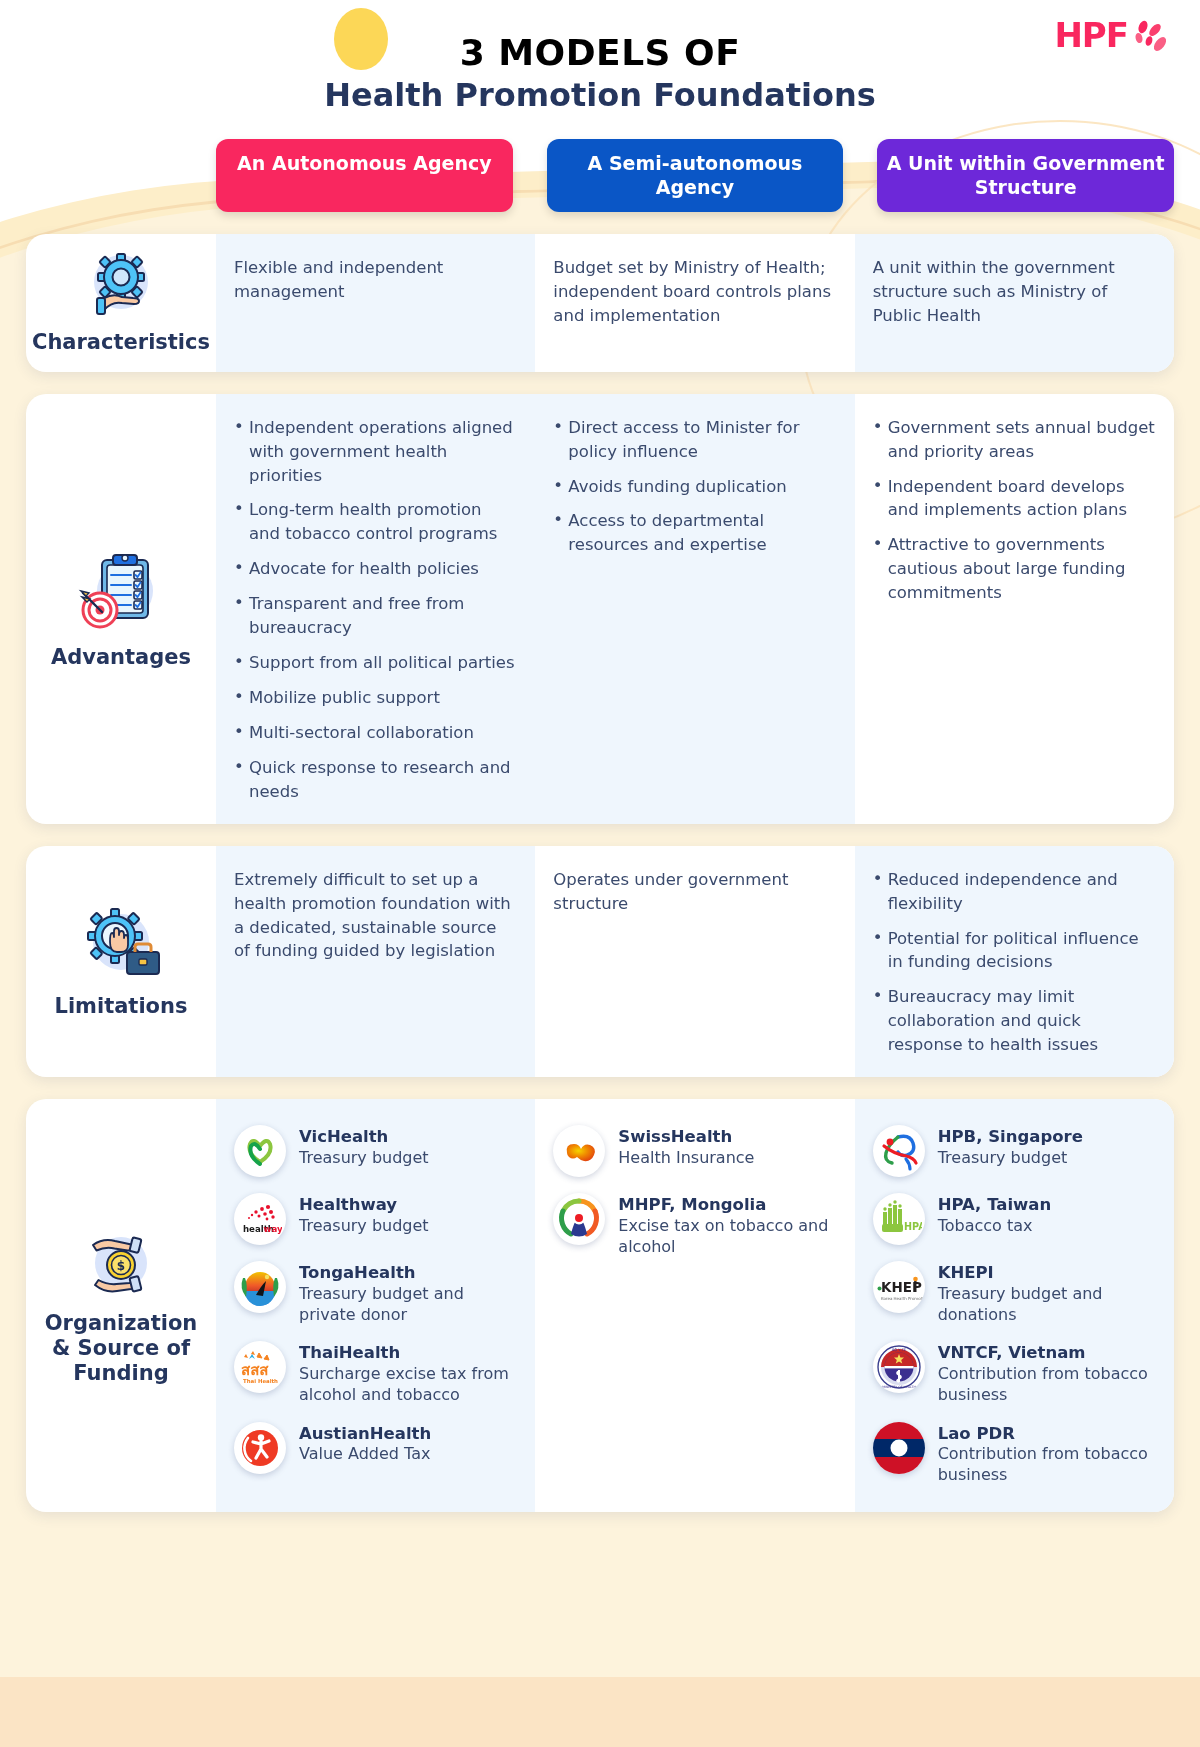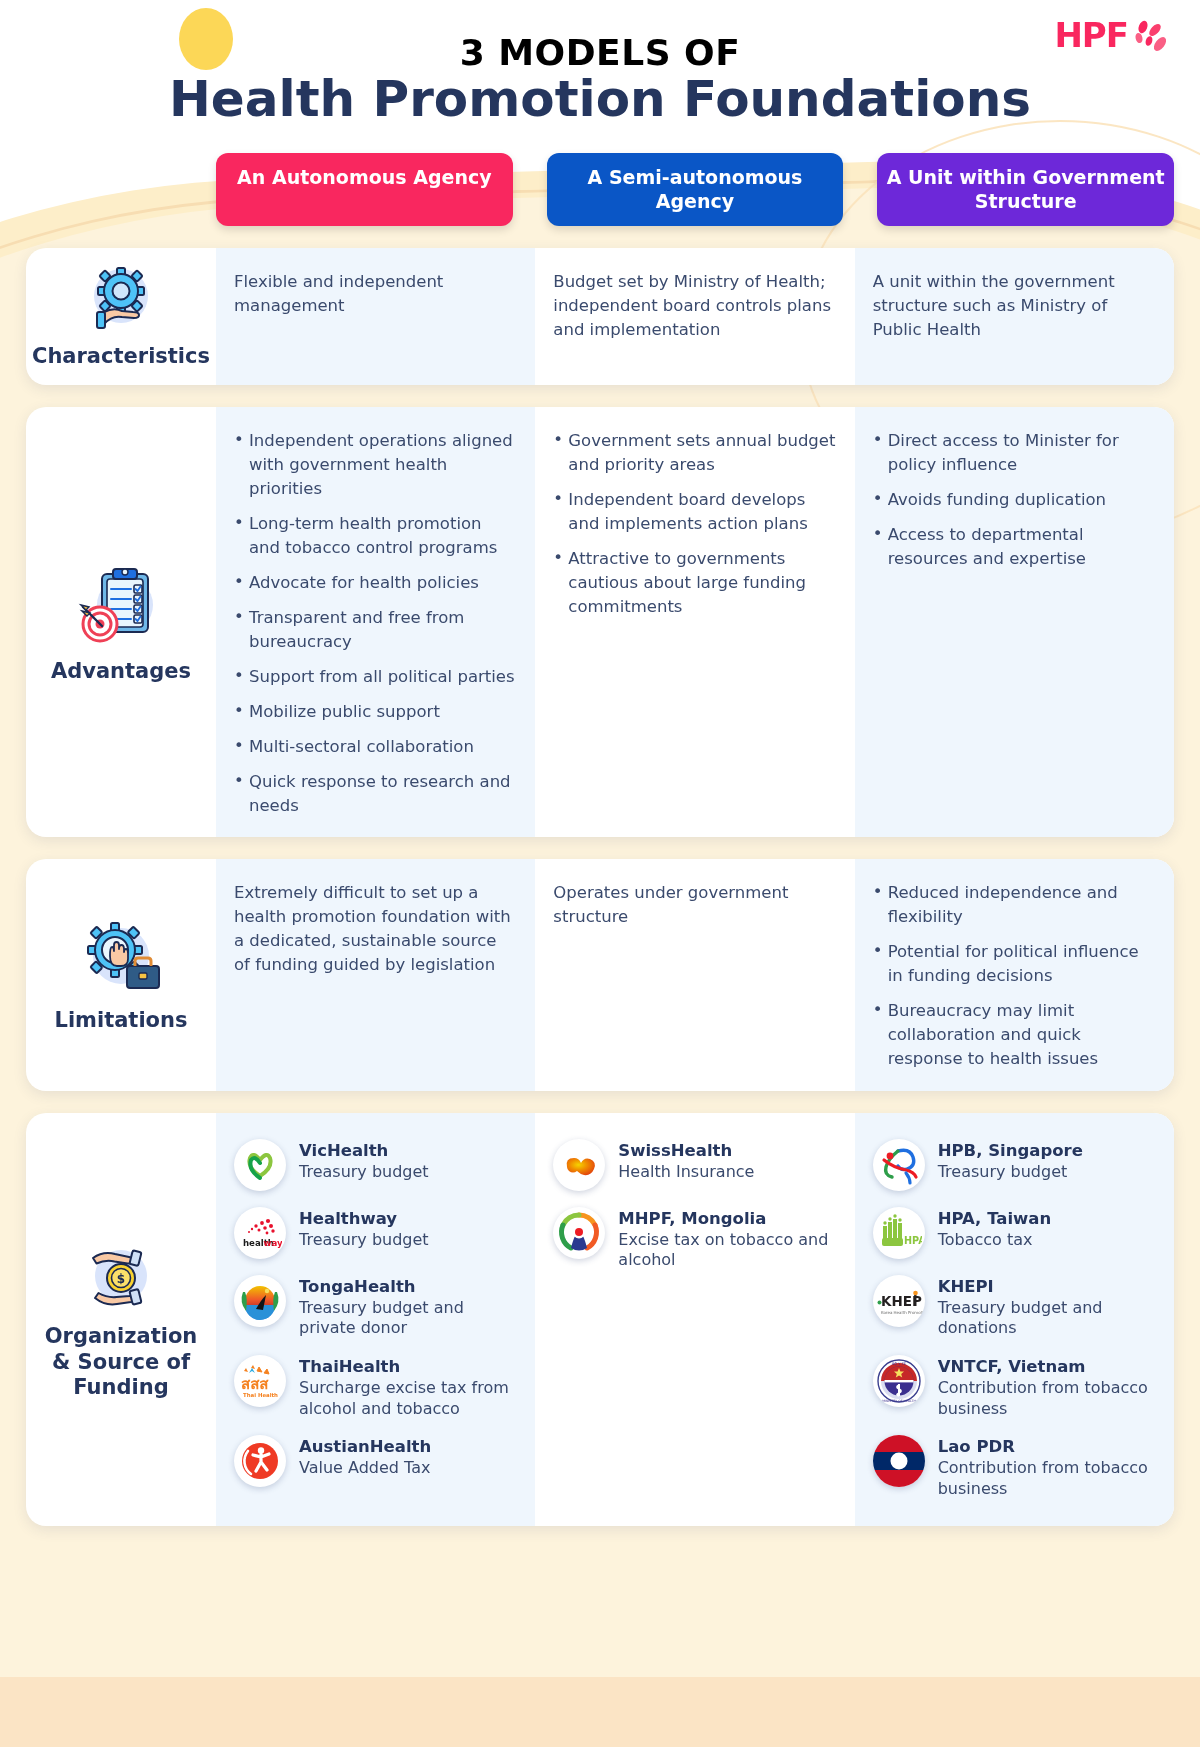--- a/index.html
+++ b/index.html
@@ -86,22 +86,23 @@
   .title-main {
     font-weight: 800;
     font-size: 36px;
     letter-spacing: .5px;
     color: #000000;
     line-height: 1.05;
     position: relative;
   }
   .title-sub {
     font-weight: 700;
-    font-size: 50px;
+    font-size: 32px;
     color: #25365e;
+    margin-top: 6px;
     line-height: 1.1;
   }
 
   
   .sheet { position: relative; z-index: 2; padding: 0 26px; }
 
   .col-headers {
     display: flex;
     gap: 34px;
     margin-top: 26px;
@@ -308,32 +309,32 @@
           <li>Independent operations aligned with government health priorities</li>
           <li>Long-term health promotion and tobacco control programs</li>
           <li>Advocate for health policies</li>
           <li>Transparent and free from bureaucracy</li>
           <li>Support from all political parties</li>
           <li>Mobilize public support</li>
           <li>Multi-sectoral collaboration</li>
           <li>Quick response to research and needs</li>
         </ul>
       </div>
+      <div class="cell tint">
+        <ul class="bullets">
+          <li>Direct access to Minister for policy influence</li>
+          <li>Avoids funding duplication</li>
+          <li>Access to departmental resources and expertise</li>
+        </ul>
+      </div>
       <div class="cell">
         <ul class="bullets">
           <li>Government sets annual budget and priority areas</li>
           <li>Independent board develops and implements action plans</li>
           <li>Attractive to governments cautious about large funding commitments</li>
-        </ul>
-      </div>
-      <div class="cell tint">
-        <ul class="bullets">
-          <li>Direct access to Minister for policy influence</li>
-          <li>Avoids funding duplication</li>
-          <li>Access to departmental resources and expertise</li>
         </ul>
       </div>
     </div>
   </div>
 
   <div class="row-card">
     <div class="row-label">
       <span>
         <svg width="88" height="76" viewBox="0 0 88 76" aria-hidden="true">
           <circle cx="44" cy="38" r="28" fill="#d9e4fb"></circle>

